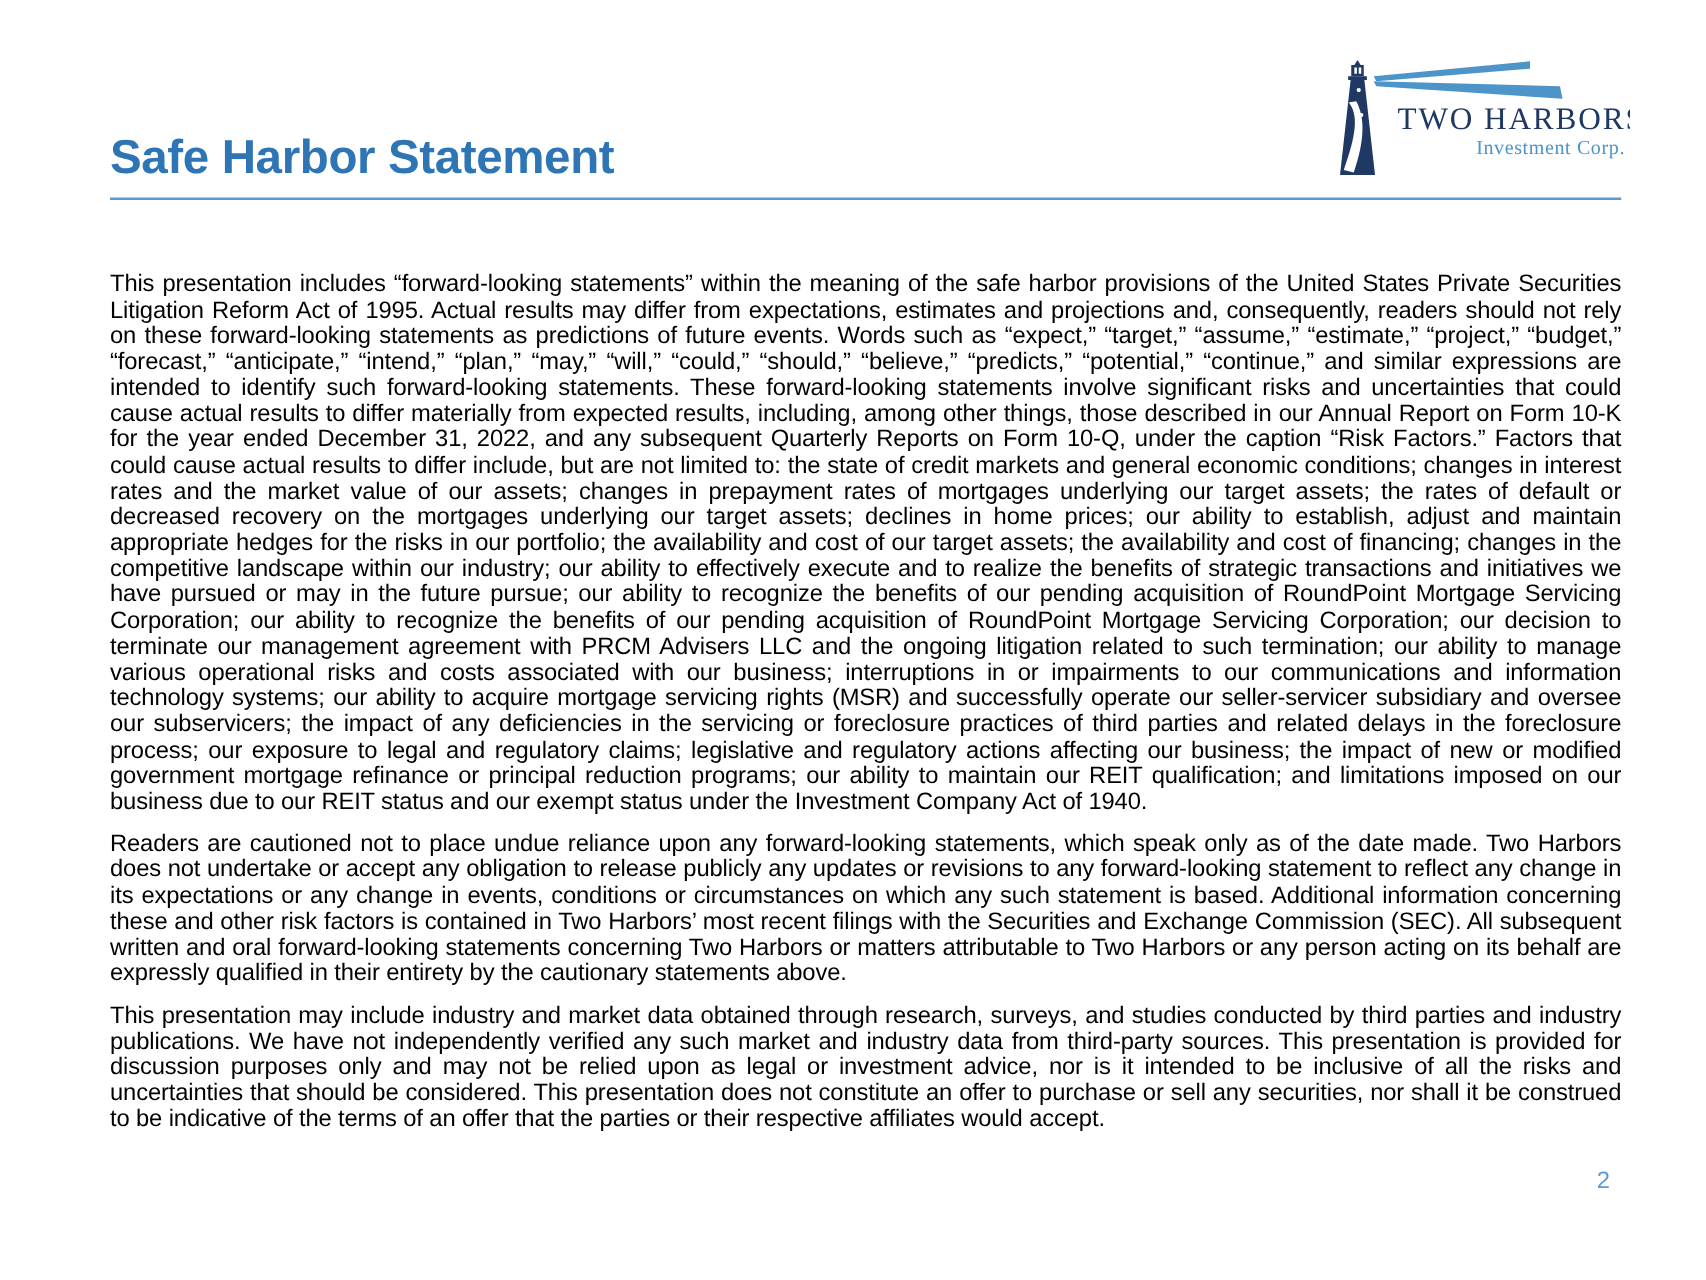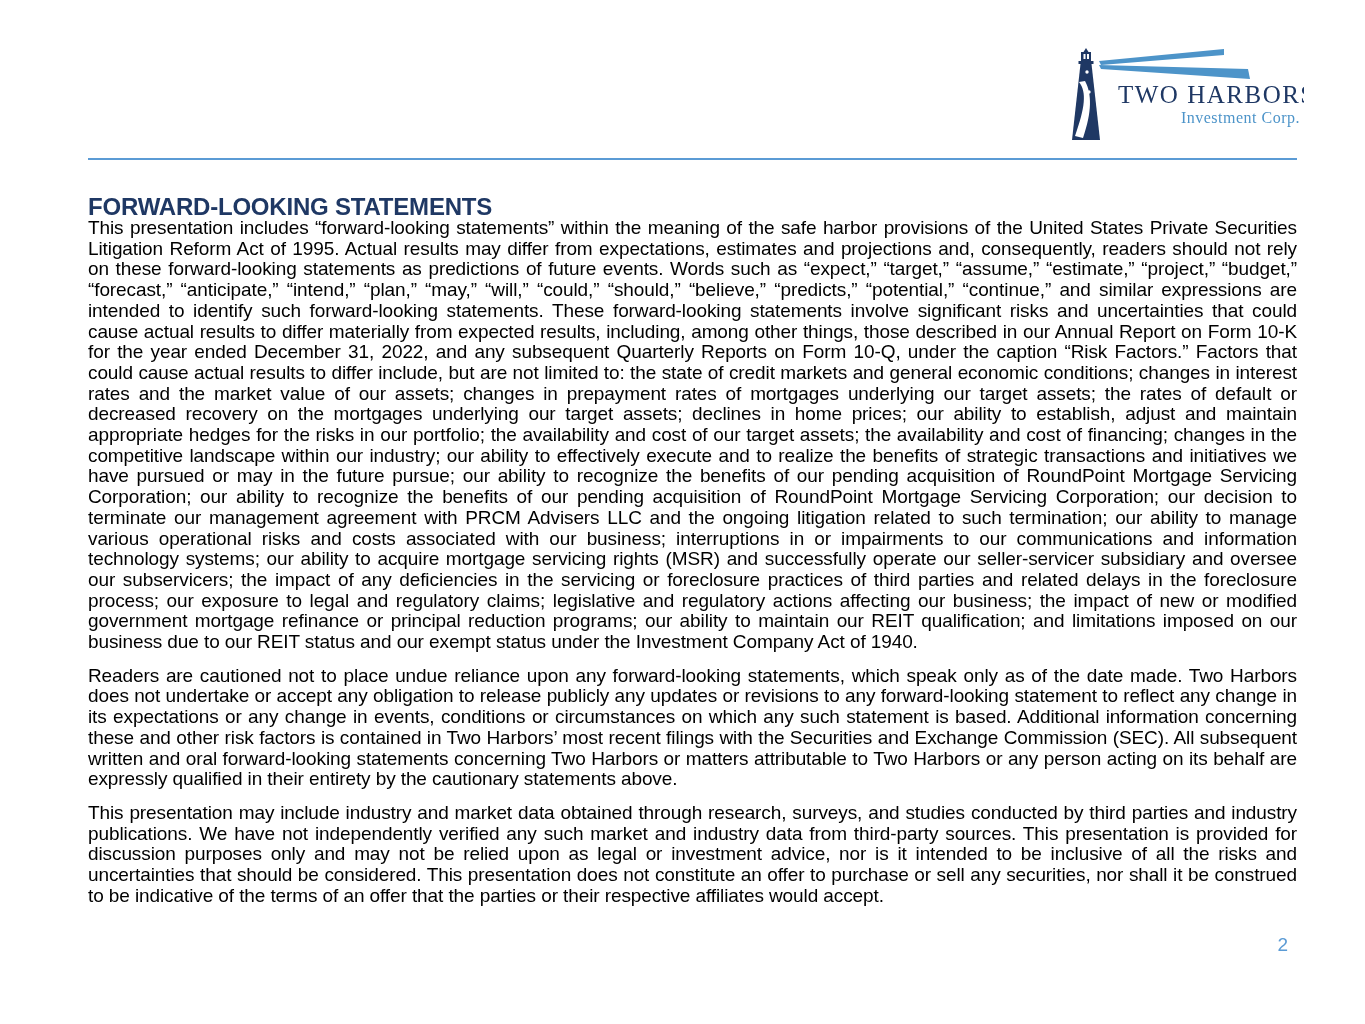--- a/index.html
+++ b/index.html
@@ -70,20 +70,21 @@
     top: 934px;
     font-size: 19px;
     color: #5B9BD5;
   }
 </style>
 </head>
 <body>
 
 <div class="slide">
 
+  <h1 class="page-title">Safe Harbor Statement</h1>
 
   <div class="logo">
     <svg width="232" height="95" viewBox="0 0 232 95" xmlns="http://www.w3.org/2000/svg">
 
       <g>
         <polygon points="27,13 152,1 152,7 29,17" fill="#4D94C9"></polygon>
         <polygon points="27,17 176,21 178,31 29,21" fill="#4D94C9"></polygon>
       </g>
 
       <g>
@@ -104,21 +105,20 @@
         <circle cx="17" cy="44" r="1.7" fill="#ffffff"></circle>
       </g>
 
       <text x="46" y="55" font-family="Liberation Serif, serif" font-size="25" letter-spacing="1.5" fill="#1F3864">TWO HARBORS</text>
       <text x="228" y="75" text-anchor="end" font-family="Liberation Serif, serif" font-size="16" letter-spacing="0.5" fill="#4D94C9">Investment Corp.</text>
     </svg>
   </div>
 
   <div class="divider"></div>
 
-  <h2 class="section-heading">FORWARD-LOOKING STATEMENTS</h2>
 
   <div class="content">
     <p>This presentation includes “forward-looking statements” within the meaning of the safe harbor provisions of the United States Private Securities Litigation Reform Act of 1995. Actual results may differ from expectations, estimates and projections and, consequently, readers should not rely on these forward-looking statements as predictions of future events. Words such as “expect,” “target,” “assume,” “estimate,” “project,” “budget,” “forecast,” “anticipate,” “intend,” “plan,” “may,” “will,” “could,” “should,” “believe,” “predicts,” “potential,” “continue,” and similar expressions are intended to identify such forward-looking statements. These forward-looking statements involve significant risks and uncertainties that could cause actual results to differ materially from expected results, including, among other things, those described in our Annual Report on Form 10-K for the year ended December 31, 2022, and any subsequent Quarterly Reports on Form 10-Q, under the caption “Risk Factors.” Factors that could cause actual results to differ include, but are not limited to: the state of credit markets and general economic conditions; changes in interest rates and the market value of our assets; changes in prepayment rates of mortgages underlying our target assets; the rates of default or decreased recovery on the mortgages underlying our target assets; declines in home prices; our ability to establish, adjust and maintain appropriate hedges for the risks in our portfolio; the availability and cost of our target assets; the availability and cost of financing; changes in the competitive landscape within our industry; our ability to effectively execute and to realize the benefits of strategic transactions and initiatives we have pursued or may in the future pursue; our ability to recognize the benefits of our pending acquisition of RoundPoint Mortgage Servicing Corporation; our ability to recognize the benefits of our pending acquisition of RoundPoint Mortgage Servicing Corporation; our decision to terminate our management agreement with PRCM Advisers LLC and the ongoing litigation related to such termination; our ability to manage various operational risks and costs associated with our business; interruptions in or impairments to our communications and information technology systems; our ability to acquire mortgage servicing rights (MSR) and successfully operate our seller-servicer subsidiary and oversee our subservicers; the impact of any deficiencies in the servicing or foreclosure practices of third parties and related delays in the foreclosure process; our exposure to legal and regulatory claims; legislative and regulatory actions affecting our business; the impact of new or modified government mortgage refinance or principal reduction programs; our ability to maintain our REIT qualification; and limitations imposed on our business due to our REIT status and our exempt status under the Investment Company Act of 1940.</p>
     <p>Readers are cautioned not to place undue reliance upon any forward-looking statements, which speak only as of the date made. Two Harbors does not undertake or accept any obligation to release publicly any updates or revisions to any forward-looking statement to reflect any change in its expectations or any change in events, conditions or circumstances on which any such statement is based. Additional information concerning these and other risk factors is contained in Two Harbors’ most recent filings with the Securities and Exchange Commission (SEC). All subsequent written and oral forward-looking statements concerning Two Harbors or matters attributable to Two Harbors or any person acting on its behalf are expressly qualified in their entirety by the cautionary statements above.</p>
     <p>This presentation may include industry and market data obtained through research, surveys, and studies conducted by third parties and industry publications. We have not independently verified any such market and industry data from third-party sources. This presentation is provided for discussion purposes only and may not be relied upon as legal or investment advice, nor is it intended to be inclusive of all the risks and uncertainties that should be considered. This presentation does not constitute an offer to purchase or sell any securities, nor shall it be construed to be indicative of the terms of an offer that the parties or their respective affiliates would accept.</p>
   </div>
 
   <div class="page-number">2</div>
 
 </div>

